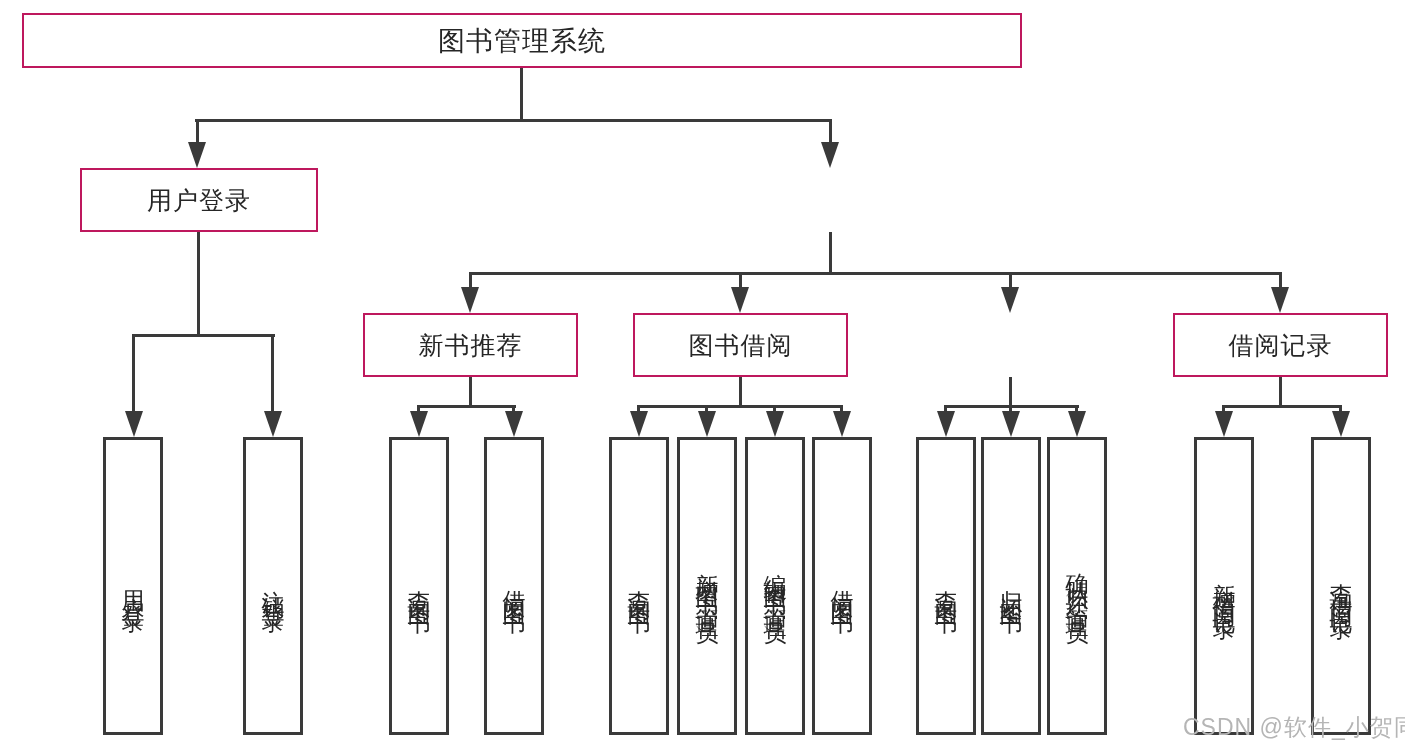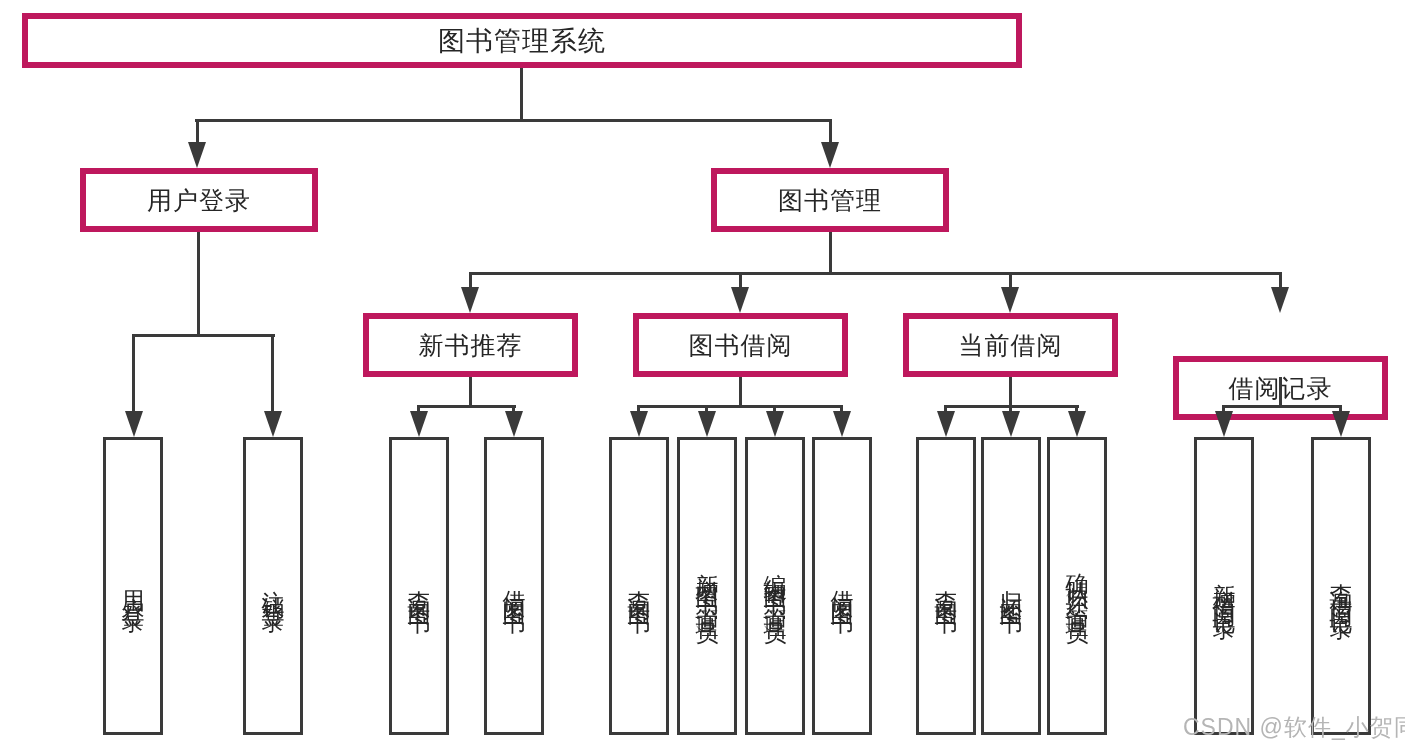--- a/index.html
+++ b/index.html
@@ -9,21 +9,21 @@
     width: 1405px;
     height: 747px;
     background: #ffffff;
     font-family: "Liberation Sans", sans-serif;
     overflow: hidden;
   }
   
   .box {
     position: absolute;
     box-sizing: border-box;
-    border: 6px solid #be185d;
+    border: 2px solid #be185d;
     background: #ffffff;
     display: flex;
     align-items: center;
     justify-content: center;
     font-size: 25px;
     letter-spacing: 1px;
     color: #262626;
   }
   .box.root { font-size: 27px; }
   
@@ -77,21 +77,20 @@
   <div>
     <div class="vl" style="left:520px; top:68px; height:54px;"></div>
     <div class="hl" style="left:195px; top:119px; width:637px;"></div>
     <div class="vl" style="left:196px; top:119px; height:24px;"></div>
     <div class="ah" style="left:188px; top:142px;"></div>
     <div class="vl" style="left:829px; top:119px; height:24px;"></div>
     <div class="ah" style="left:821px; top:142px;"></div>
   </div>
 
   <div class="box" style="left:80px; top:168px; width:238px; height:64px;">用户登录</div>
-  <div class="box" style="left:711px; top:168px; width:238px; height:64px;">图书管理</div>
 
   <div>
     <div class="vl" style="left:197px; top:232px; height:105px;"></div>
     <div class="hl" style="left:132px; top:334px; width:143px;"></div>
     <div class="vl" style="left:132px; top:334px; height:79px;"></div>
     <div class="ah" style="left:125px; top:411px;"></div>
     <div class="vl" style="left:271px; top:334px; height:79px;"></div>
     <div class="ah" style="left:264px; top:411px;"></div>
   </div>
 
@@ -103,22 +102,21 @@
     <div class="vl" style="left:739px; top:272px; height:17px;"></div>
     <div class="ah" style="left:731px; top:287px;"></div>
     <div class="vl" style="left:1009px; top:272px; height:17px;"></div>
     <div class="ah" style="left:1001px; top:287px;"></div>
     <div class="vl" style="left:1279px; top:272px; height:17px;"></div>
     <div class="ah" style="left:1271px; top:287px;"></div>
   </div>
 
   <div class="box" style="left:633px; top:313px; width:215px; height:64px;">图书借阅</div>
   <div class="box" style="left:363px; top:313px; width:215px; height:64px;">新书推荐</div>
-  <div class="box" style="left:903px; top:313px; width:215px; height:64px;">当前借阅</div>
-  <div class="box" style="left:1173px; top:313px; width:215px; height:64px;margin-top:43px;">借阅记录</div>
+  <div class="box" style="left:1173px; top:313px; width:215px; height:64px;">借阅记录</div>
 
   <div>
     <div class="vl" style="left:469px; top:377px; height:31px;"></div>
     <div class="hl" style="left:417px; top:405px; width:99px;"></div>
     <div class="vl" style="left:417px; top:405px; height:8px;"></div>
     <div class="ah" style="left:410px; top:411px;"></div>
     <div class="vl" style="left:512px; top:405px; height:8px;"></div>
     <div class="ah" style="left:505px; top:411px;"></div>
   </div>
 

